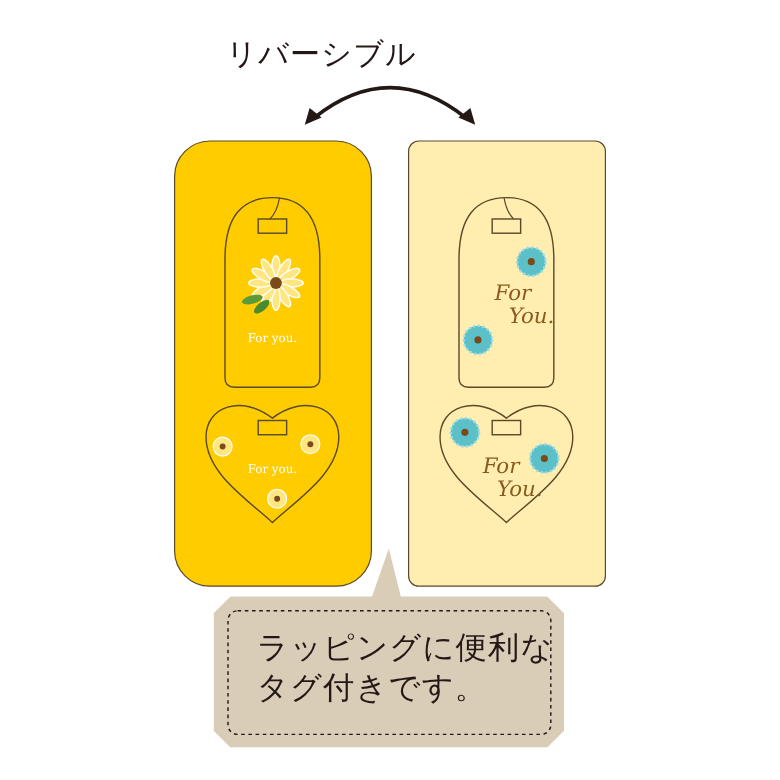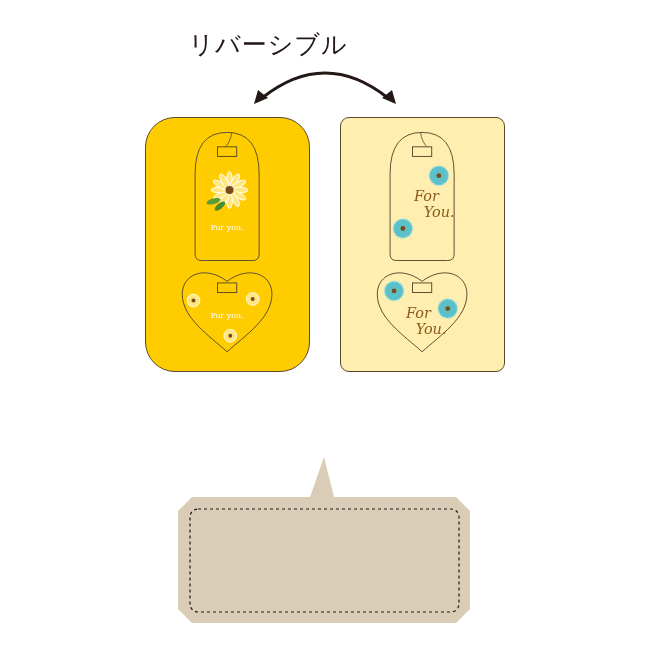--- a/index.html
+++ b/index.html
@@ -1,21 +1,21 @@
 <!DOCTYPE html>
 <html><head>
 <meta charset="utf-8">
 <style>
   html, body { margin: 0; padding: 0; }
   body { width: 650px; height: 650px; background: #ffffff; position: relative; overflow: hidden;
          font-family: "DejaVu Sans", sans-serif; }
   .title { position: absolute; left: 0; width: 536px; top: 28px; text-align: center;
            font-size: 25px; color: #231815; letter-spacing: 1px; }
   .arrow { position: absolute; left: 240px; top: 60px; width: 170px; height: 50px; }
-  .card { position: absolute; top: 117px; width: 165px; height: 255px; border: 1.2px solid #5a4a2a;
+  .card { position: absolute; top: 117px; width: 165px; height: 372px; border: 1.2px solid #5a4a2a;
           border-radius: 9px; box-sizing: border-box; }
   .card svg { position: absolute; left: 0; top: 0; width: 100%; height: 100%; }
   .card-front { left: 145px; background: #ffcc00; border-radius: 30px; }
   .card-back { left: 340px; background: #ffeeb0; }
   .bubble { position: absolute; left: 178px; top: 455px; width: 295px; height: 168px; }
   .bubble svg { position: absolute; left: 0; top: 0; }
   .bubble-text { position: absolute; left: 36px; top: 68px; font-size: 26px; line-height: 34px;
                  color: #231815; letter-spacing: 1px; white-space: pre-line; }
   .script { font-family: "DejaVu Serif", serif; font-style: italic; }
 </style>
@@ -95,13 +95,15 @@
     <text x="62" y="250" class="script" font-size="18" fill="#8b5a1e">For</text>
     <text x="74" y="270" class="script" font-size="18" fill="#8b5a1e">You.</text>
   </svg>
 </div>
 
 <div class="bubble">
   <svg width="295" height="168" viewBox="0 0 295 168">
     <polygon points="132,42 146,2 156,42 278,42 292,56 292,154 278,168 14,168 0,154 0,56 14,42" fill="#d9cdb8"></polygon>
     <rect x="12" y="54" width="269" height="103" rx="8" fill="none" stroke="#231815" stroke-width="1.2" stroke-dasharray="3 3"></rect>
   </svg>
+  <div class="bubble-text">ラッピングに便利な
+タグ付きです。</div>
 </div>
 
 </body></html>

